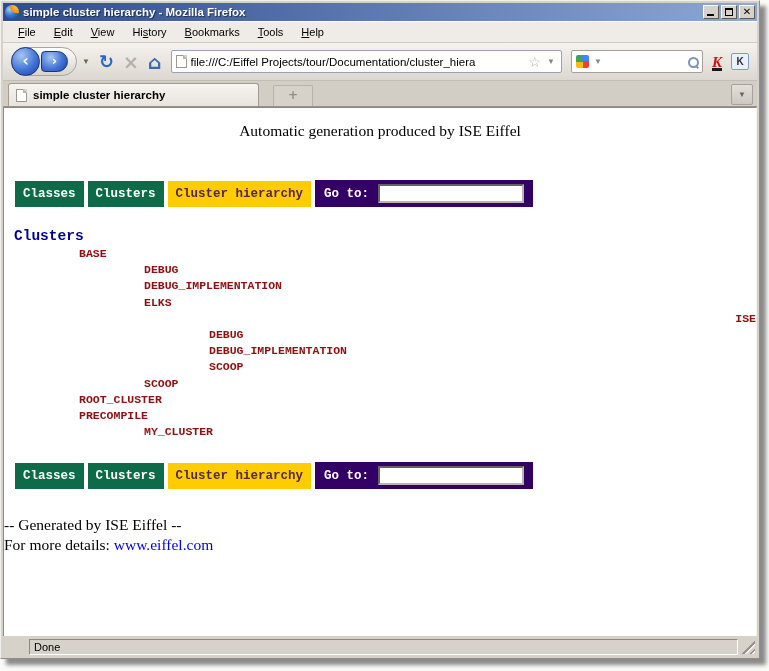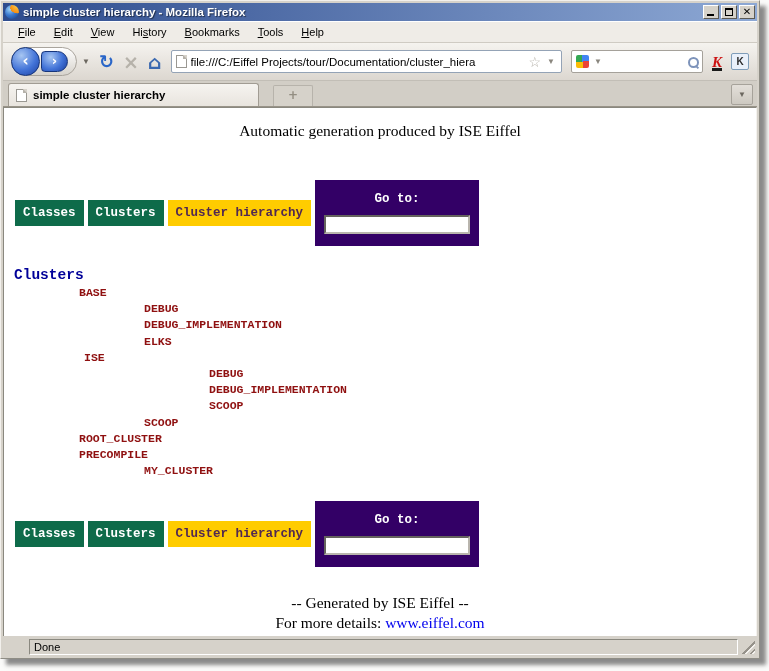--- a/index.html
+++ b/index.html
@@ -113,30 +113,30 @@
   .content{ flex:1; background:#fff; overflow:hidden; position:relative;
     border:1px solid #8a887f; border-right-color:#f4f2ee; border-bottom:none;}
   .doc-header{ margin-top:14px; text-align:center;
     font-family:"Liberation Serif", serif; font-size:15.5px; color:#000;}
 
   .navrow{ margin:40px 0 0 11px; display:flex; align-items:center; gap:4px;
     font-family:"Liberation Mono", monospace; font-weight:bold; font-size:12.5px;}
   .navrow.second{ margin-top:22px; }
   .btn-green{ background:var(--btn-green); color:#ffffff; padding:6px 8px; }
   .btn-yellow{ background:var(--btn-yellow); color:var(--hierarchy-text); padding:6px 8px; }
-  .goto{ background:var(--btn-purple); color:#fff; padding:12px 9px; display:flex;
-    align-items:center; gap:9px;flex-direction:column; }
+  .goto{ background:var(--btn-purple); color:#fff; padding:4px 9px; display:flex;
+    align-items:center; gap:9px; }
   .goto-input{ width:146px; height:19px; border:2px inset #b9b5ad; font-size:12px; outline:none; padding:0 2px;}
 
   .clusters-heading{ margin:21px 0 2px 10px; font-family:"Liberation Mono", monospace;
     font-weight:bold; font-size:14.5px; color:var(--heading-blue);}
   .tree-item{ font-family:"Liberation Mono", monospace; font-weight:bold; font-size:11.5px;
     color:var(--tree-red); line-height:16.2px; white-space:pre;}
 
-  .doc-footer{ margin-top:26px; text-align:center; font-family:"Liberation Serif", serif;
+  .doc-footer{ margin-top:26px; font-family:"Liberation Serif", serif;
     font-size:15.5px; line-height:20px; color:#000;}
   .eiffel-link{ color:var(--link-blue); text-decoration:none; }
 
   
   .statusbar{ height:20px; flex:0 0 20px; background:#d6d2ca; display:flex;
     align-items:center; padding:2px 2px 1px 2px; gap:2px;margin-left:24px;}
   .status-field{ flex:1; height:16px; border:1px solid; border-color:#8a887f #ffffff #ffffff #8a887f;
     font-size:11px; line-height:14px; padding:0 4px; color:#000;}
   .resize-grip{ width:15px; height:15px;
     background:repeating-linear-gradient(135deg, #d6d2ca 0 2px, #96928a 2px 4px, #f4f2ee 4px 5px);
@@ -222,21 +222,21 @@
         <input class="goto-input" value="" style="">
       </span>
     </div>
 
     <div class="clusters-heading">Clusters</div>
     <div>
         <div class="tree-item" style="padding-left: 75px;">BASE</div>
         <div class="tree-item" style="padding-left: 140px;">DEBUG</div>
         <div class="tree-item" style="padding-left: 140px;">DEBUG_IMPLEMENTATION</div>
         <div class="tree-item" style="padding-left: 140px;">ELKS</div>
-        <div class="tree-item" style="padding-left: 80px;">ISE</div>
+        <div class="tree-item" style="padding-left: 80px; text-align: right;">ISE</div>
         <div class="tree-item" style="padding-left: 205px;">DEBUG</div>
         <div class="tree-item" style="padding-left: 205px;">DEBUG_IMPLEMENTATION</div>
         <div class="tree-item" style="padding-left: 205px;">SCOOP</div>
         <div class="tree-item" style="padding-left: 140px;">SCOOP</div>
         <div class="tree-item" style="padding-left: 75px;">ROOT_CLUSTER</div>
         <div class="tree-item" style="padding-left: 75px;">PRECOMPILE</div>
         <div class="tree-item" style="padding-left: 140px;">MY_CLUSTER</div>
       </div>
 
     <div class="navrow second">

